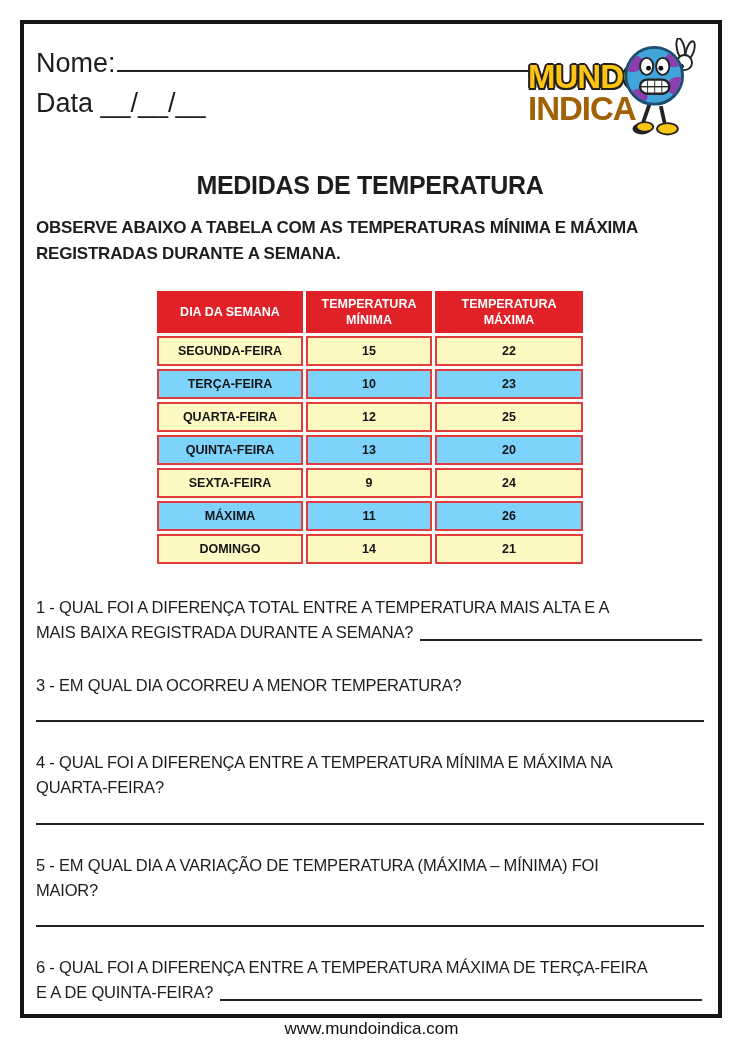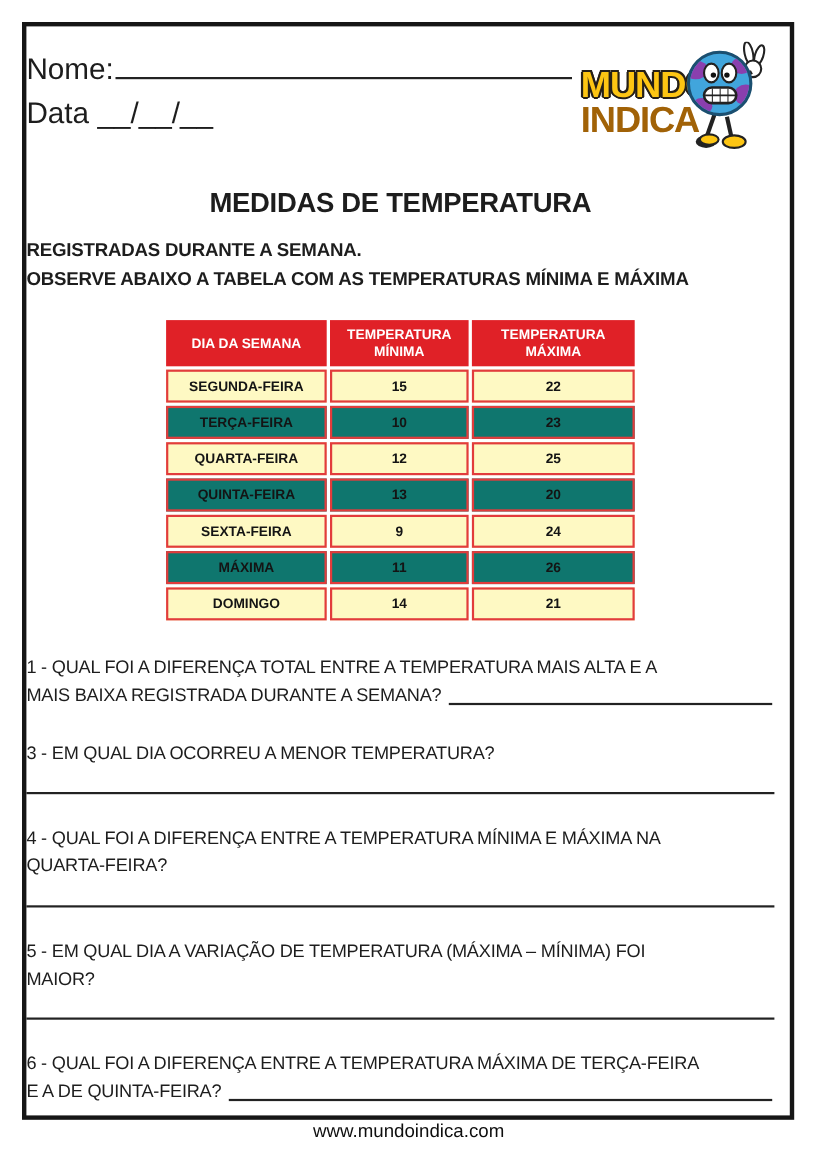--- a/index.html
+++ b/index.html
@@ -2,21 +2,21 @@
 <html><head>
 <meta charset="utf-8">
 <style>
   html,body{margin:0;padding:0;}
   body{
     width:743px;height:1050px;position:relative;background:#ffffff;
     font-family:"Liberation Sans","DejaVu Sans",sans-serif;color:#1d1d1d;overflow:hidden;
   }
   .frame{
     position:absolute;left:20px;top:20px;width:702px;height:998px;
-    border:4px solid #161616;box-sizing:border-box;padding:16px 14px 0 0;background:#fff;
+    border:4px solid #161616;box-sizing:border-box;padding:16px 14px 0 12px;background:#fff;
   }
   
   .header{position:relative;height:104px;}
   .name-row{font-size:27px;display:flex;align-items:baseline;width:496px;margin-top:6px;}
   .name-line{flex:1;border-bottom:2.5px solid #222;height:0.9em;margin-left:1px;}
   .date-row{font-size:27px;margin-top:9px;}
   
   .logo{position:absolute;right:-2px;top:-6px;width:178px;height:108px;}
   .logo-text{position:absolute;left:0;top:22px;line-height:0.92;letter-spacing:-1px;font-weight:bold;}
   .logo-mundo{
@@ -33,21 +33,21 @@
   .temp-table{margin:20px auto 0 auto;border-collapse:separate;border-spacing:3px;}
   .temp-table th{
     background:#e02127;color:#fff;font-size:12.5px;font-weight:bold;
     padding:5px 4px;line-height:1.3;text-align:center;
   }
   .temp-table th:nth-child(1){width:138px;}
   .temp-table th:nth-child(2){width:118px;}
   .temp-table th:nth-child(3){width:140px;}
   .temp-table td{
     border:2px solid #e23c3c;font-size:12.5px;font-weight:bold;text-align:center;
-    padding:6px 4px;background:#0f766e;color:#141414;
+    padding:6px 4px;background:#7dd3fc;color:#141414;
   }
   .temp-table tr.alt td{background:#fef9c3;}
   
   .questions{margin-top:0;}
   .question{margin-top:28px;font-size:16.5px;line-height:1.5;letter-spacing:-0.2px;}
   .q-line{white-space:nowrap;}
   .q-line.with-fill{display:flex;}
   .answer-fill{flex:1;border-bottom:2px solid #222;margin:0 2px 4px 7px;}
   .answer-below{border-bottom:2px solid #222;margin-top:22px;height:1px;}
   
@@ -109,22 +109,22 @@
         <line x1="39" y1="45" x2="39" y2="58" stroke="#222" stroke-width="1"></line>
         <line x1="46.5" y1="45" x2="46.5" y2="58" stroke="#222" stroke-width="1"></line>
         <line x1="54" y1="45" x2="54" y2="58" stroke="#222" stroke-width="1"></line>
       </svg>
     </div>
   </div>
 
   <div class="title">MEDIDAS DE TEMPERATURA</div>
 
   <div class="instruction">
+    <div>OBSERVE ABAIXO A TABELA COM AS TEMPERATURAS MÍNIMA E MÁXIMA</div>
     <div>REGISTRADAS DURANTE A SEMANA.</div>
-    <div>OBSERVE ABAIXO A TABELA COM AS TEMPERATURAS MÍNIMA E MÁXIMA</div>
   </div>
 
   <table class="temp-table">
     <thead>
       <tr>
         <th>DIA DA SEMANA</th>
         <th>TEMPERATURA MÍNIMA</th>
         <th>TEMPERATURA MÁXIMA</th>
       </tr>
     </thead>

